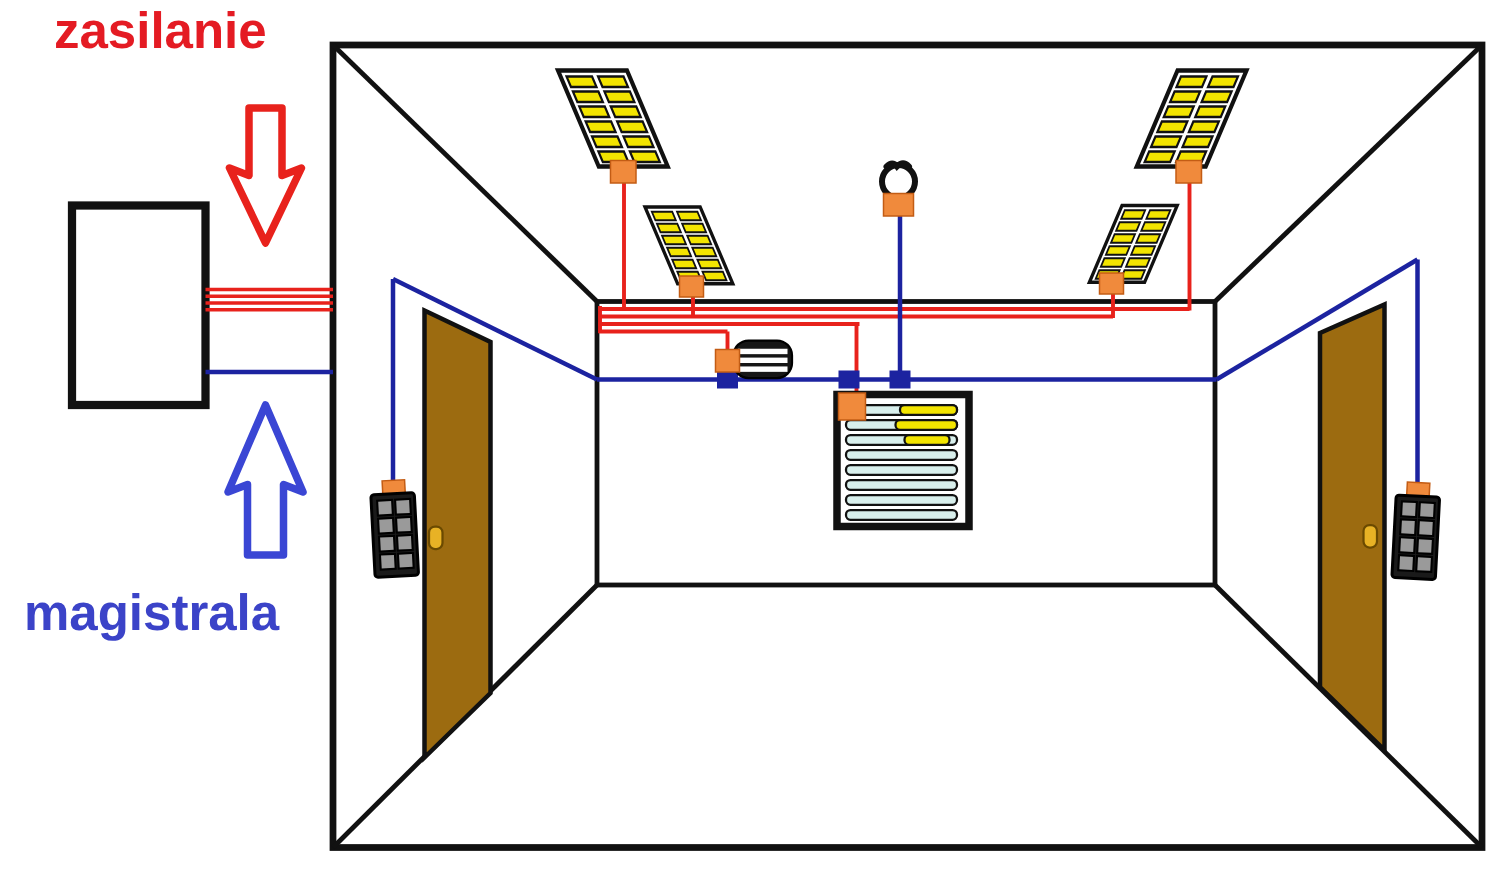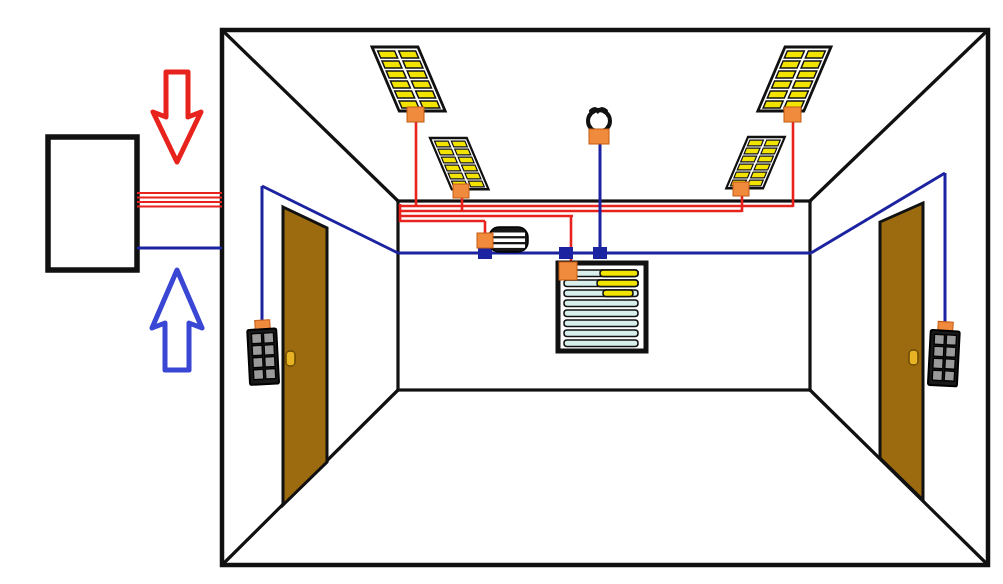--- a/index.html
+++ b/index.html
@@ -184,13 +184,15 @@
           <rect x="16" y="32" width="10" height="10" class="key"></rect>
         <rect x="4" y="44" width="10" height="10" class="key"></rect>
           <rect x="16" y="44" width="10" height="10" class="key"></rect>
       </g>
     </g>
 
     <path d="M166,72 L188,72 L188,117 L201,112 L177,162 L153,112 L166,117 Z" class="arrow-red"></path>
     <path d="M165,370 L165,323 L152,328 L177,270 L202,328 L189,323 L189,370 Z" class="arrow-blue"></path>
   </svg>
 
+  <div class="label label-power">zasilanie</div>
+  <div class="label label-bus">magistrala</div>
 </div>
 
 </body></html>

